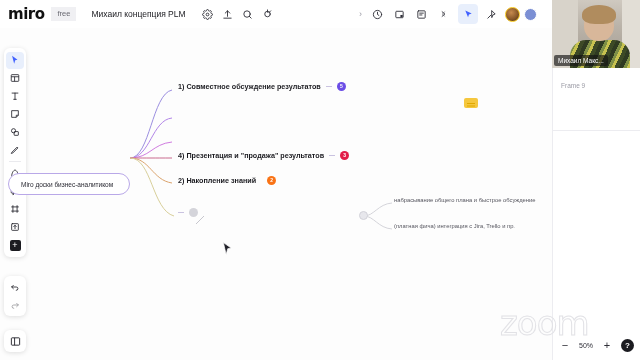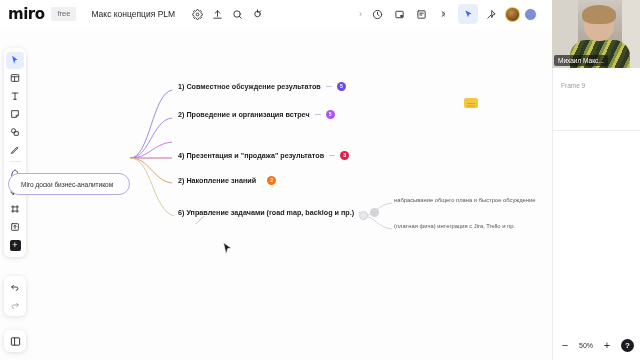--- a/index.html
+++ b/index.html
@@ -223,21 +223,21 @@
 </style>
 </head>
 <body>
 
 <div id="app">
 
   <div class="topbar">
     <div class="tb-left">
       <div class="miro-logo">miro</div>
       <div class="free-badge">free</div>
-      <div class="board-title">Макс концепция PLM</div>
+      <div class="board-title">Михаил концепция PLM</div>
 
       <div class="tb-icon">
         <svg width="11" height="11" viewBox="0 0 24 24" fill="none" stroke="currentColor" stroke-width="2">
           <circle cx="12" cy="12" r="3"></circle>
           <path d="M19.4 15a1.65 1.65 0 00.33 1.82l.06.06a2 2 0 11-2.83 2.83l-.06-.06a1.65 1.65 0 00-1.82-.33 1.65 1.65 0 00-1 1.51V21a2 2 0 11-4 0v-.09A1.65 1.65 0 009 19.4a1.65 1.65 0 00-1.82.33l-.06.06a2 2 0 11-2.83-2.83l.06-.06a1.65 1.65 0 00.33-1.82 1.65 1.65 0 00-1.51-1H3a2 2 0 110-4h.09A1.65 1.65 0 004.6 9a1.65 1.65 0 00-.33-1.82l-.06-.06a2 2 0 112.83-2.83l.06.06A1.65 1.65 0 009 4.6 1.65 1.65 0 0010 3.09V3a2 2 0 114 0v.09a1.65 1.65 0 001 1.51 1.65 1.65 0 001.82-.33l.06-.06a2 2 0 112.83 2.83l-.06.06A1.65 1.65 0 0019.4 9v0a1.65 1.65 0 001.51 1H21a2 2 0 110 4h-.09a1.65 1.65 0 00-1.51 1z"></path>
         </svg>
       </div>
 
       <div class="tb-icon">
         <svg width="11" height="11" viewBox="0 0 24 24" fill="none" stroke="currentColor" stroke-width="2" stroke-linecap="round" stroke-linejoin="round">
@@ -414,40 +414,34 @@
     <div class="root-node">
       <span class="root-label">Miro доски бизнес-аналитиком</span>
     </div>
 
     <div class="branch" style="left:178px; top:54px;">
       <span class="branch-label">1) Совместное обсуждение результатов</span>
       <span class="dash"></span>
       <span class="badge" style="background:#6b4de6">5</span>
     </div>
 
-    <div class="branch" style="left:178px; top:82px;">
-      <span class="branch-label">2) Проведение и организация встреч</span>
-      <span class="dash"></span>
-      <span class="badge" style="background:#a855f7">5</span>
-    </div>
 
 
     <div class="branch" style="left:178px; top:123px;">
       <span class="branch-label">4) Презентация и "продажа" результатов</span>
       <span class="dash"></span>
       <span class="badge" style="background:#e11d48">3</span>
     </div>
 
     <div class="branch" style="left:178px; top:148px;">
       <span class="branch-label">2) Накопление знаний</span>
       <span class="badge" style="background:#f97316; margin-left:6px;">2</span>
     </div>
 
     <div class="branch" style="left:178px; top:180px;">
-      <span class="branch-label">6) Управление задачами (road map, backlog и пр.)</span>
       <span class="dash"></span>
       <span class="badge empty" style="background:#d4d4da"></span>
     </div>
 
     <div class="hub" style="left:359px; top:183px;"></div>
 
     <div class="subnote" style="left:394px; top:169px;">набрасывание общего плана и быстрое обсуждение</div>
     <div class="subnote" style="left:394px; top:195px;">(платная фича) интеграция с Jira, Trello  и пр.</div>
 
     <div class="sticky-icon">
@@ -470,20 +464,21 @@
     <div class="vt-bg"></div>
     <div class="vt-wallL"></div>
     <div class="vt-wallR"></div>
     <div class="vt-neck"></div>
     <div class="vt-body"></div>
     <div class="vt-head"></div>
     <div class="vt-hair"></div>
     <div class="vt-name">Михаил Макс...</div>
   </div>
 
+  <div class="zoom-wm">zoom</div>
 
   <div class="zoom-controls">
     <div class="zc-btn">−</div>
     <div class="zc-level">50%</div>
     <div class="zc-btn">+</div>
     <div class="zc-help">?</div>
   </div>
 
 </div>
 

